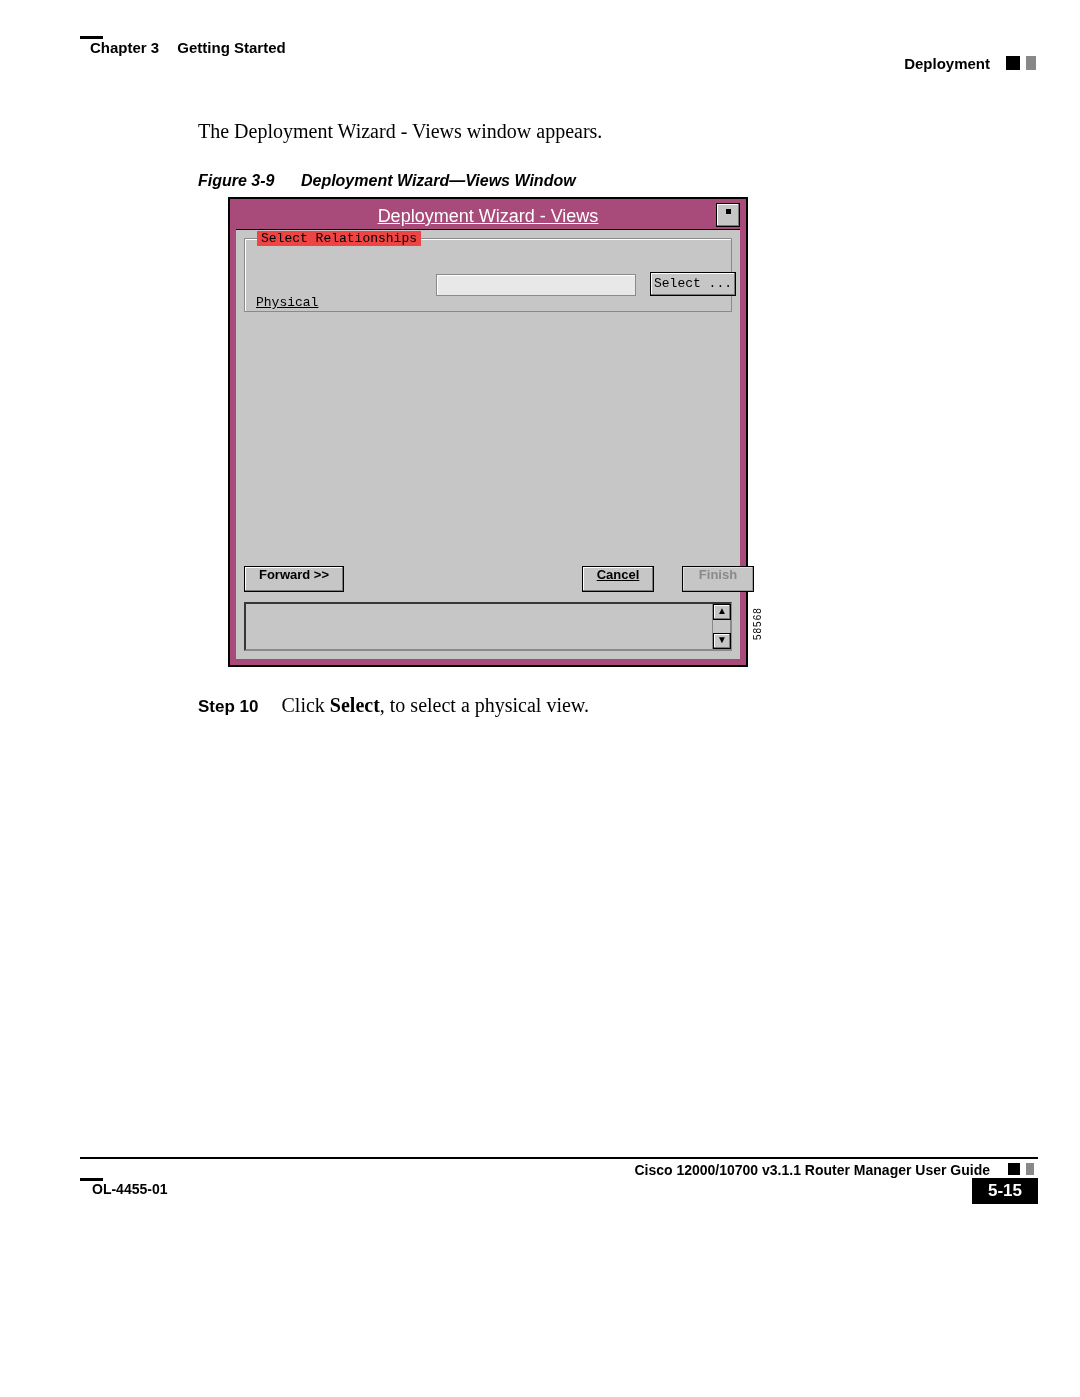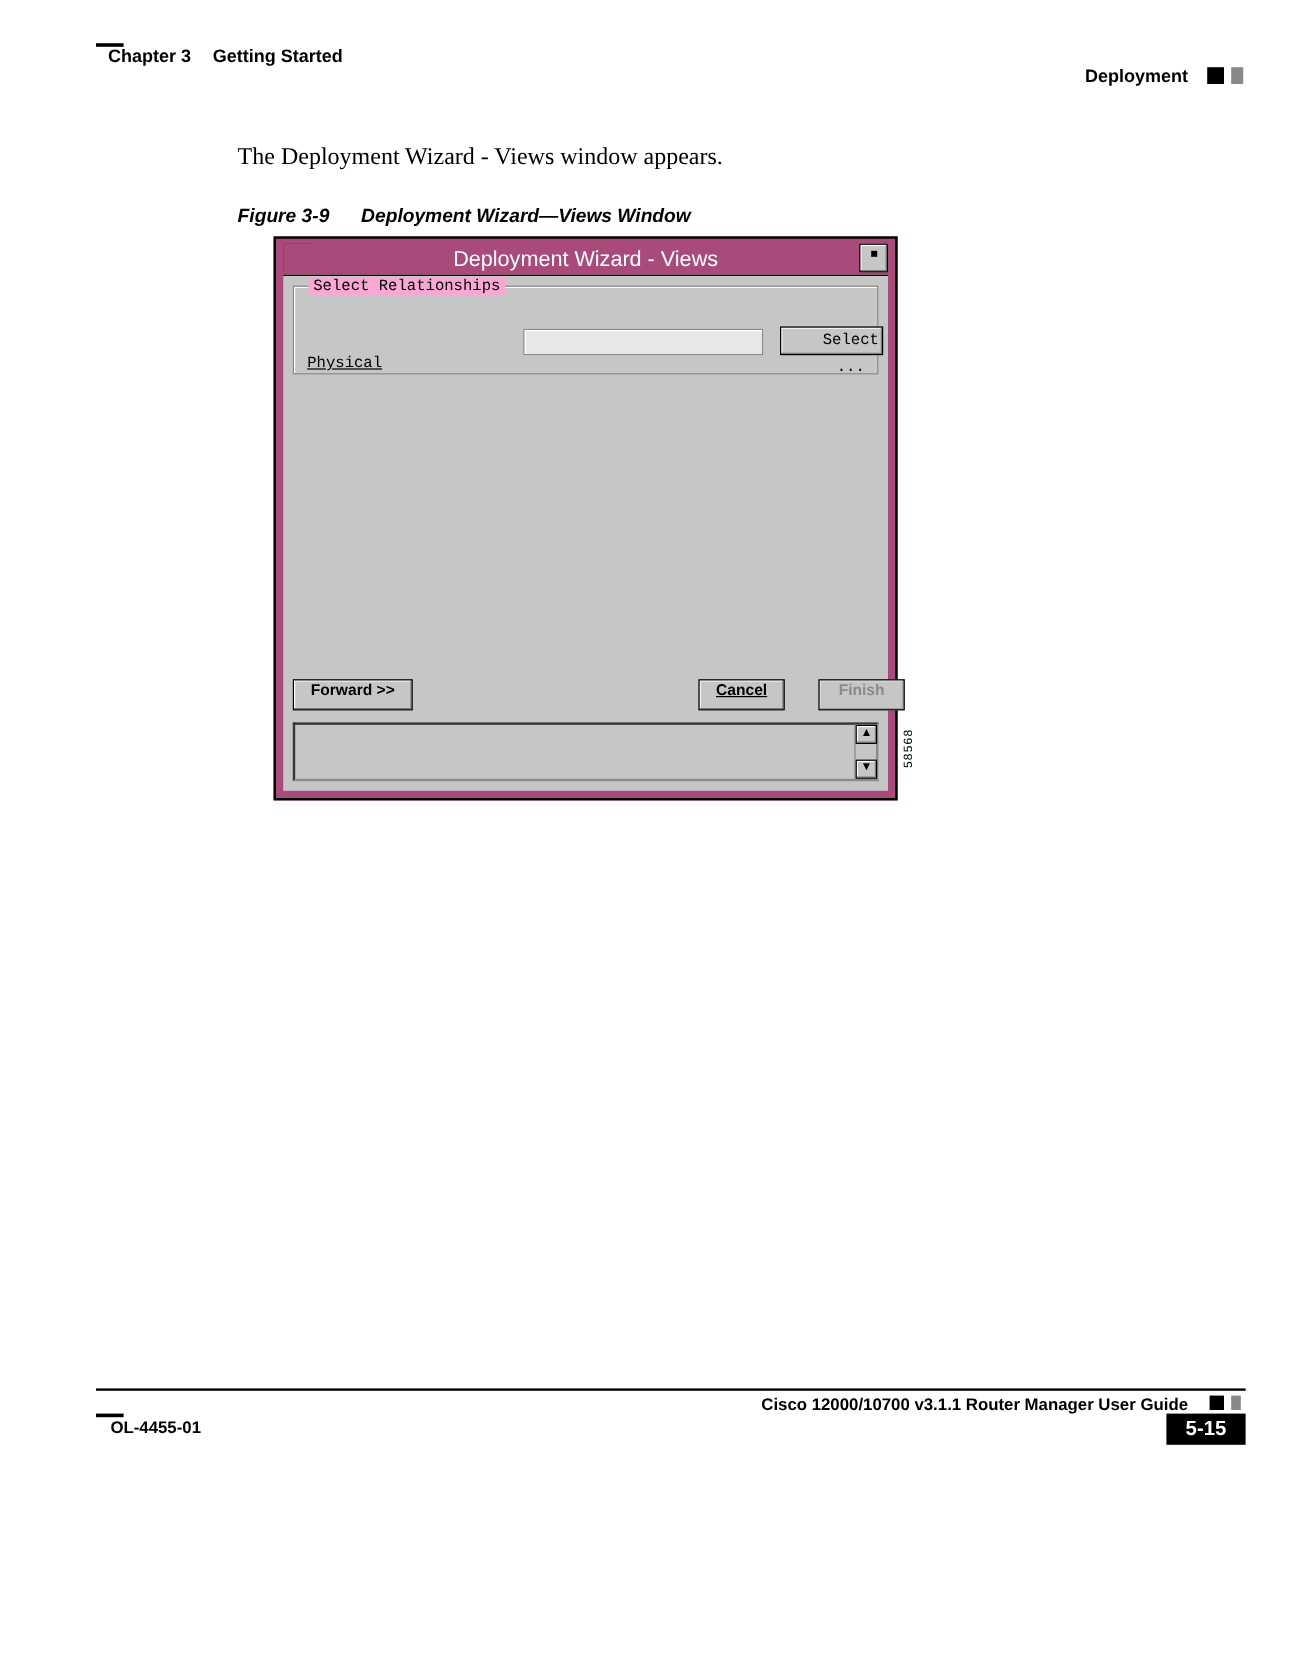--- a/index.html
+++ b/index.html
@@ -15,33 +15,33 @@
   .hdr-box2 { position: absolute; right: 44px; top: 56px; width: 10px; height: 14px; background: #888; }
 
   
   .lead { position: absolute; left: 198px; top: 120px; font-size: 20px; }
   .figcap { position: absolute; left: 198px; top: 172px; font: italic bold 16px Arial, Helvetica, sans-serif; }
   .figcap .fignum { font-style: italic; font-weight: bold; margin-right: 22px; }
 
   
   .fig { position: absolute; left: 228px; top: 197px; width: 520px; height: 470px; }
   .outer { position: absolute; inset: 0; background: #a84b7b; border: 2px solid #000; }
-  .titlebar { position: absolute; left: 6px; right: 6px; top: 4px; height: 26px; background: #a84b7b; color: #fff; font: 18px Arial, Helvetica, sans-serif; text-align: center; line-height: 26px; }
+  .titlebar { position: absolute; left: 6px; right: 6px; top: 4px; height: 26px; background: #a84b7b; color: #fff; font: 18px Arial, Helvetica, sans-serif; text-align: center; line-height: 26px; text-decoration: underline; }
   .sysmenu { position: absolute; left: 6px; top: 4px; width: 24px; height: 24px; background: #c6c6c6; border: 1px solid #000; box-shadow: inset -1px -1px 0 #7a7a7a, inset 1px 1px 0 #fff; }
   .sysmenu::after { content: ""; position: absolute; left: 4px; right: 4px; top: 11px; height: 2px; background: #000; }
   .minbtn { position: absolute; right: 6px; top: 4px; width: 24px; height: 24px; background: #c6c6c6; border: 1px solid #000; box-shadow: inset -1px -1px 0 #7a7a7a, inset 1px 1px 0 #fff; }
   .minbtn::after { content: ""; position: absolute; left: 9px; top: 5px; width: 5px; height: 5px; background: #000; }
 
   .client { position: absolute; left: 6px; right: 6px; top: 30px; bottom: 6px; background: #c6c6c6; border-top: 1px solid #000; }
 
   .groupbox { position: absolute; left: 8px; right: 8px; top: 8px; height: 74px; border: 1px solid #8a8a8a; box-shadow: inset 1px 1px 0 #fff; }
-  .grouplegend { position: absolute; left: 12px; top: -8px; padding: 0 4px; background: #f9a8d4; font: 13px "Courier New", monospace; text-align: center; }
+  .grouplegend { position: absolute; left: 12px; top: -8px; padding: 0 4px; background: #ef4444; font: 13px "Courier New", monospace; text-align: center; }
   .lblPhysical { position: absolute; left: 20px; top: 65px; font: 13px "Courier New", monospace; text-decoration: underline; }
   .physfield { position: absolute; left: 200px; top: 44px; width: 200px; height: 22px; background: #e8e8e8; border: 1px solid #8a8a8a; box-shadow: inset 1px 1px 0 #fff; }
-  .selectbtn { position: absolute; left: 414px; top: 42px; width: 86px; height: 24px; padding-left: 32px; }
+  .selectbtn { position: absolute; left: 414px; top: 42px; width: 86px; height: 24px; }
 
   .btn { background: #c6c6c6; border: 1px solid #000; box-shadow: inset -1px -1px 0 #7a7a7a, inset 1px 1px 0 #fff; font: 13px "Courier New", monospace; text-align: center; line-height: 22px; }
 
   .navrow { position: absolute; left: 8px; right: 8px; top: 336px; height: 30px; }
   .navrow .btn { position: absolute; top: 0; height: 26px; line-height: 24px; font: bold 13px Arial, Helvetica, sans-serif; }
   .fwd { left: 0; width: 100px; }
   .cancel { left: 338px; width: 72px; text-decoration: underline; }
   .finish { left: 424px; width: 72px; color: #8a8a8a; box-shadow: inset -1px -1px 0 #9a9a9a, inset 1px 1px 0 #e0e0e0; margin-left: 14px; }
 
   .logbox { position: absolute; left: 8px; right: 8px; top: 372px; bottom: 8px; background: #c6c6c6; border: 2px inset #8a8a8a; }
@@ -108,20 +108,24 @@
           <div class="logscroll">
             <div class="arrowup">▲</div>
             <div class="arrowdn">▼</div>
           </div>
         </div>
       </div>
     </div>
   </div>
   <div class="imgid">58568</div>
 
+  <div class="steprow">
+    <span class="stepnum">Step 10</span>
+    <span>Click </span><span class="bold">Select</span><span>, to select a physical view.</span>
+  </div>
 
   <div class="footer-rule"></div>
   <div class="footer-guide">Cisco 12000/10700 v3.1.1 Router Manager User Guide</div>
   <div class="footer-sq1"></div>
   <div class="footer-sq2"></div>
   <div class="footer-left-rule"></div>
   <div class="footer-ol">OL-4455-01</div>
   <div class="pagetab">5-15</div>
 </div>
 

